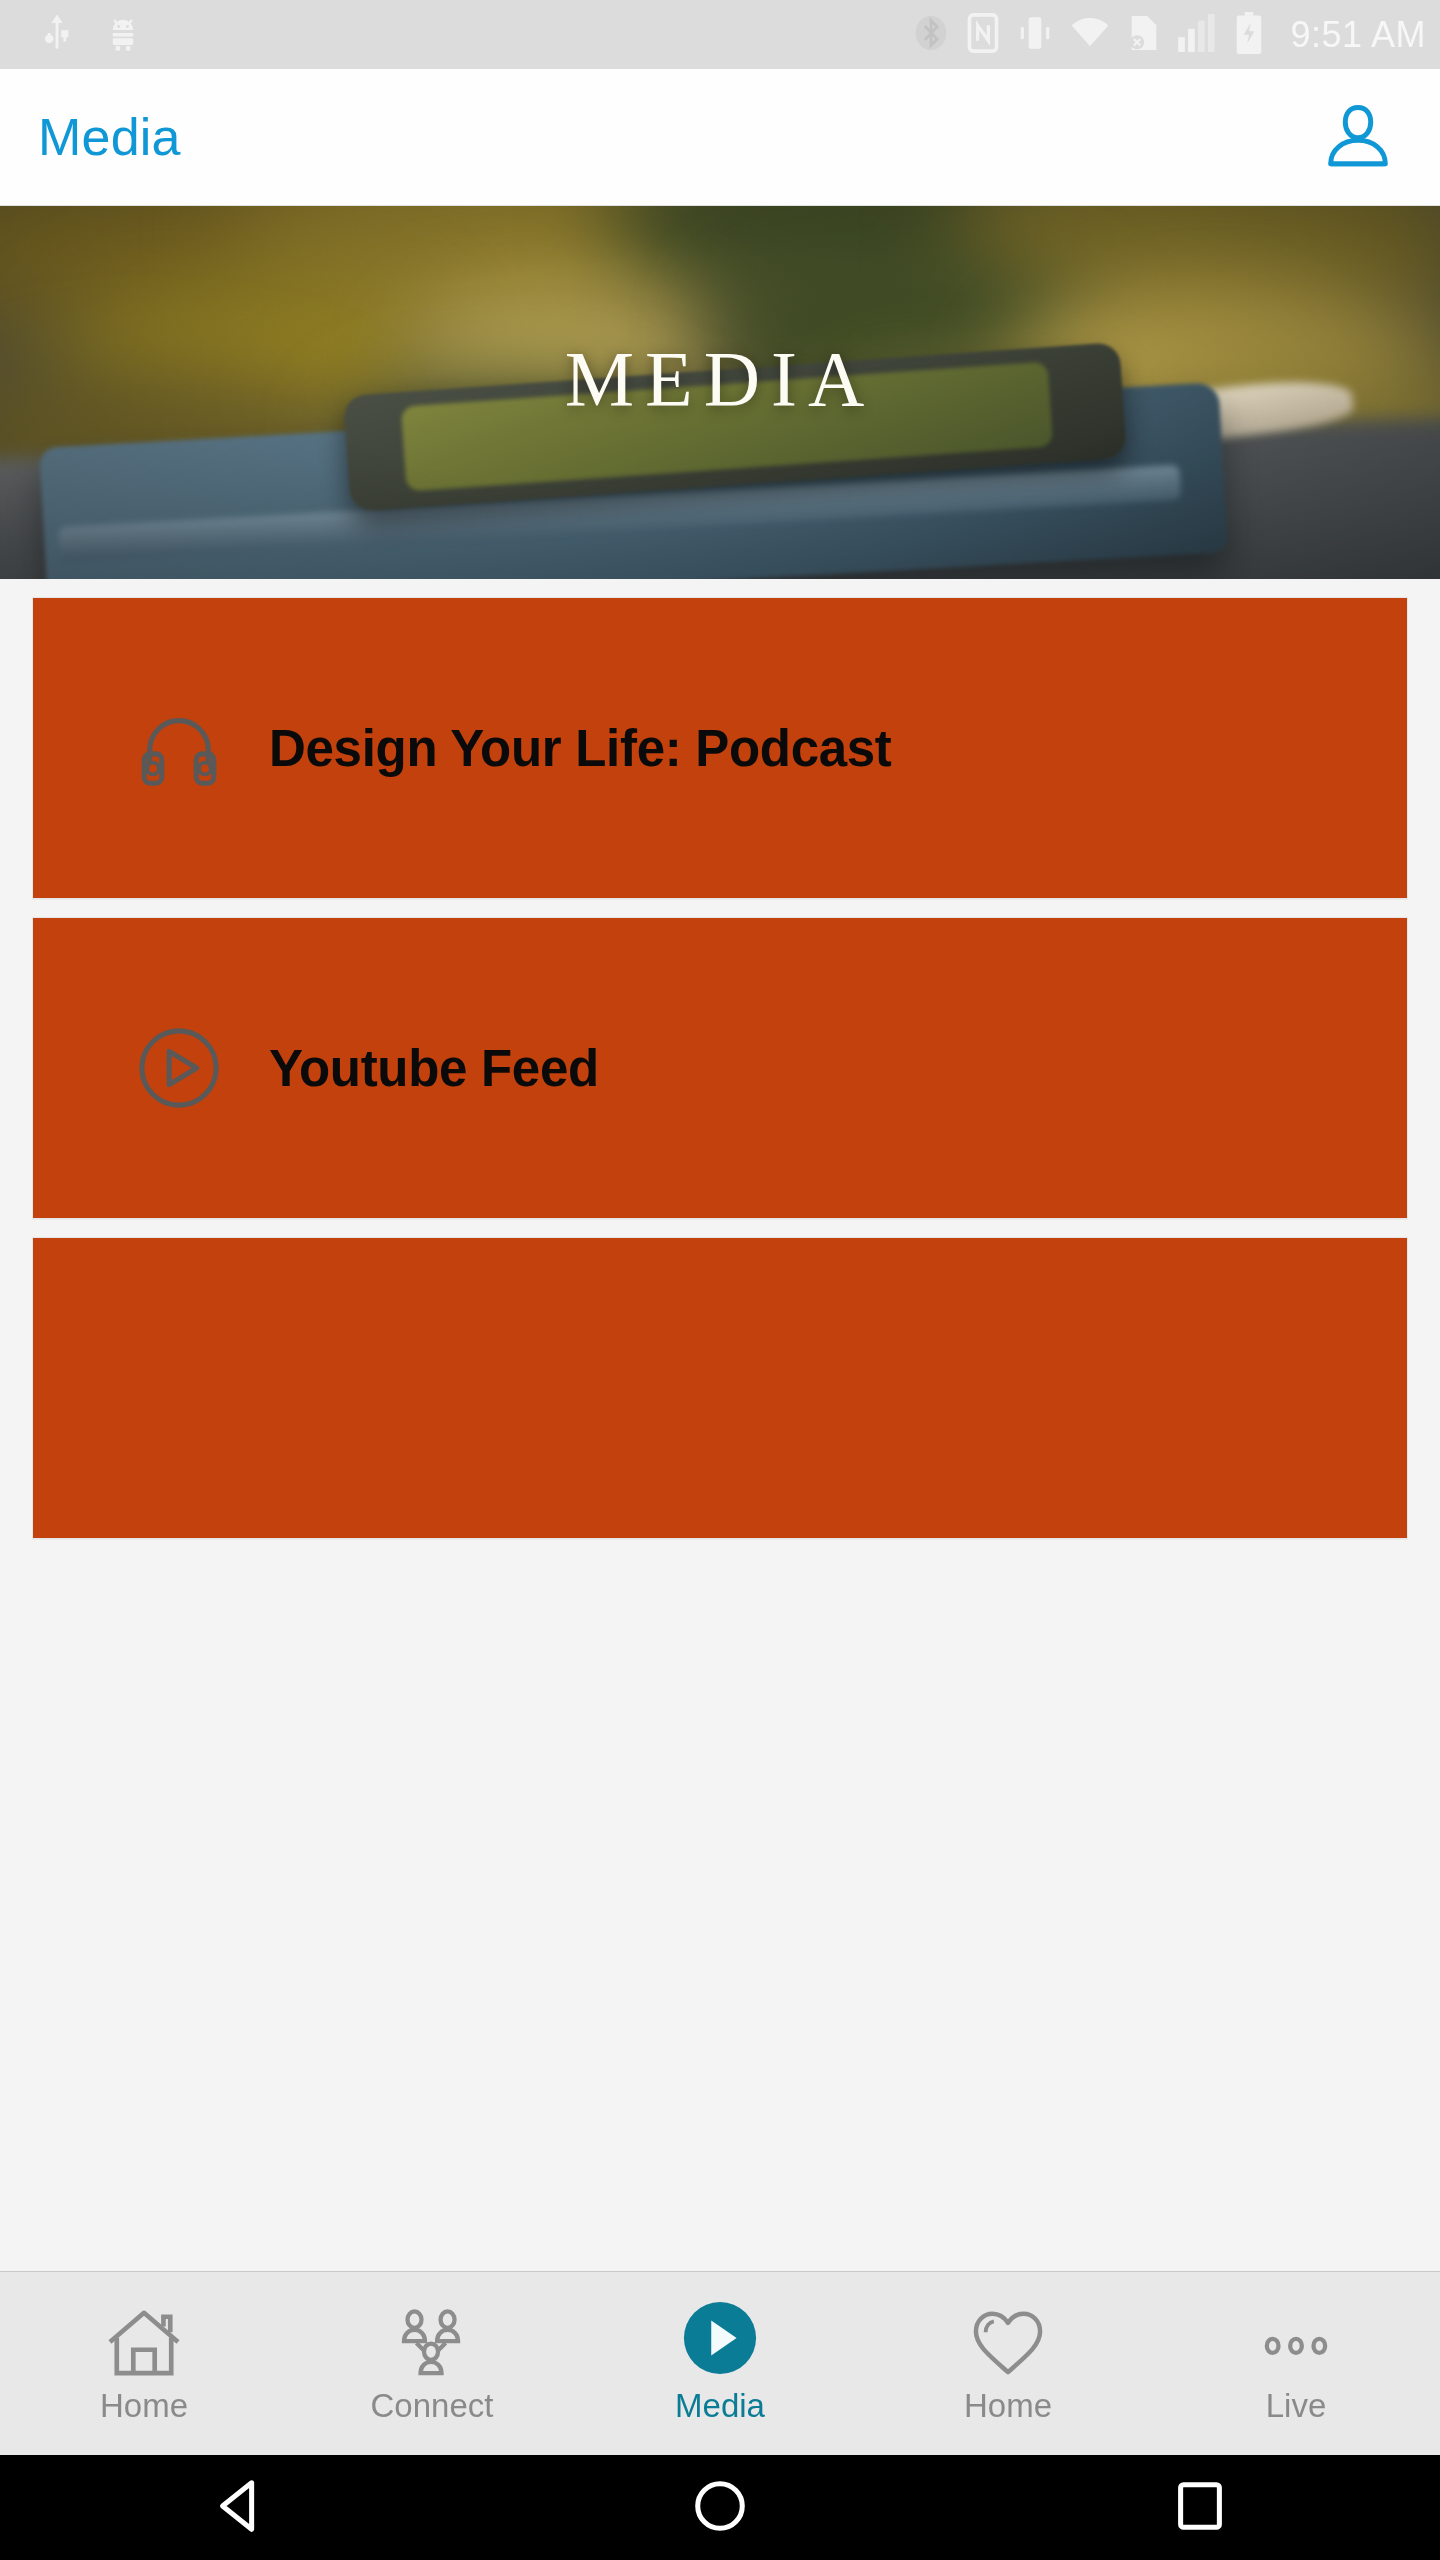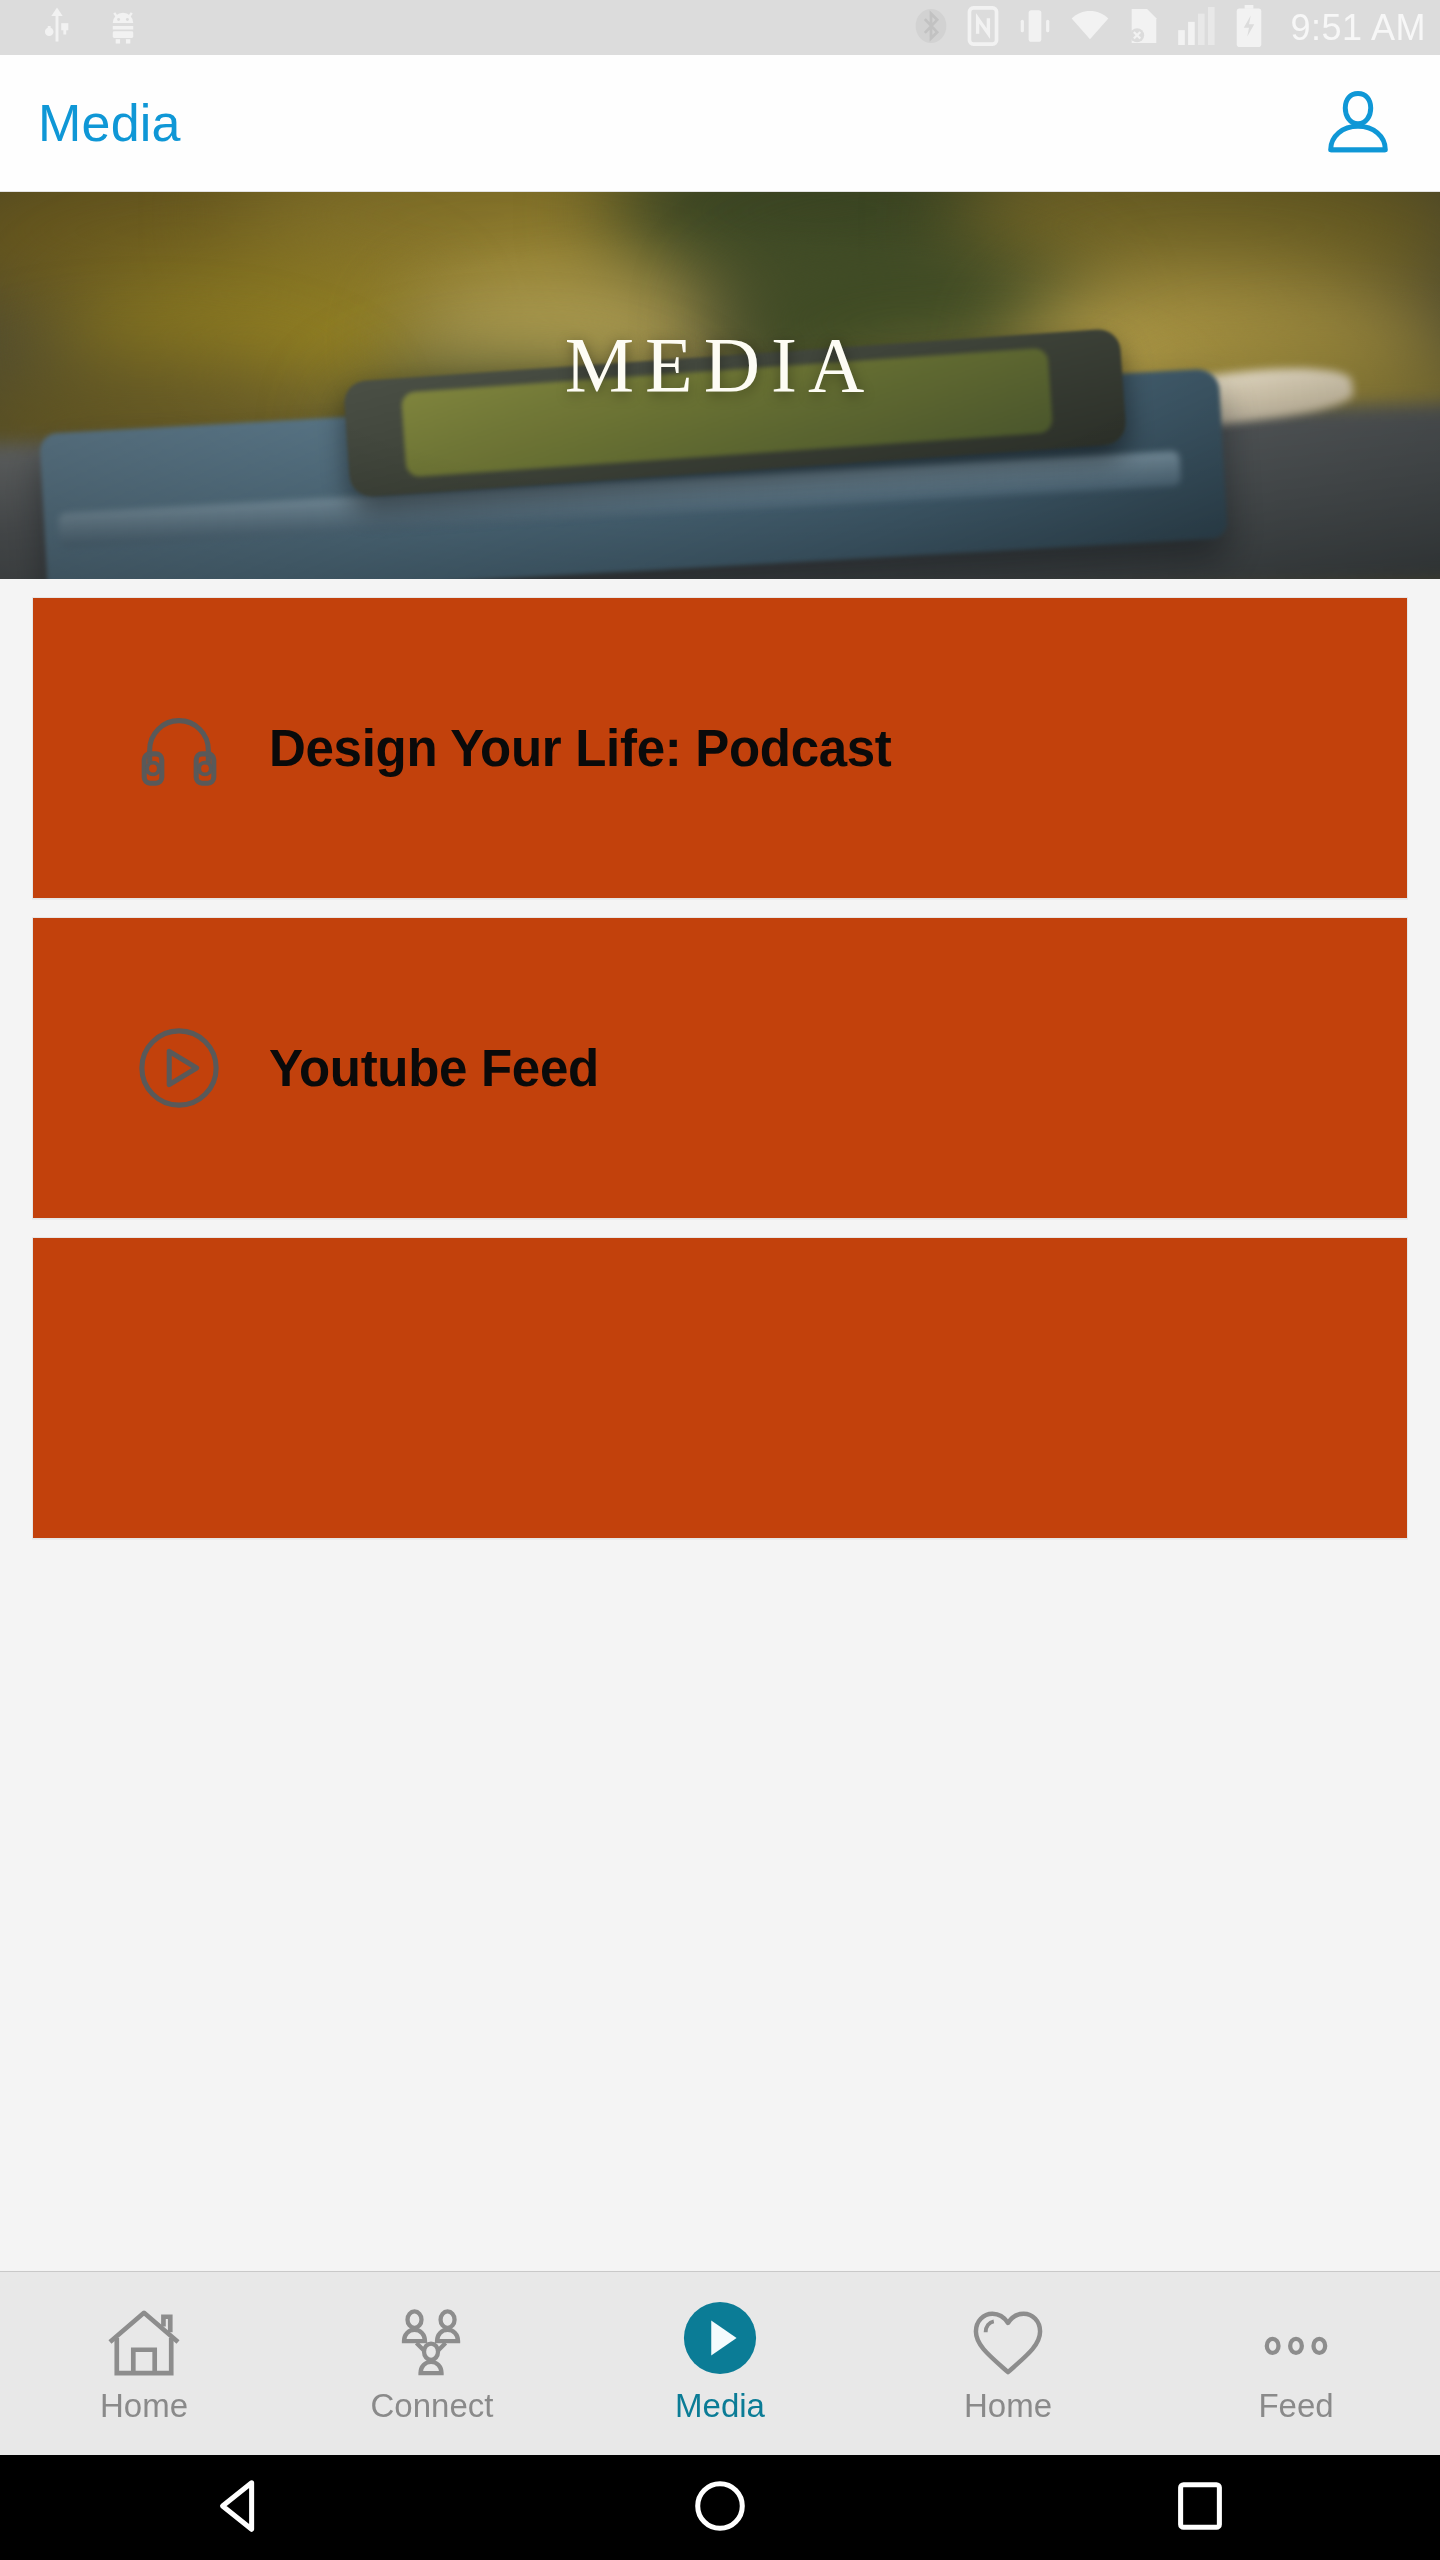--- a/index.html
+++ b/index.html
@@ -6,21 +6,21 @@
   html,body { width:1440px; height:2560px; }
   body {
     font-family:"Liberation Sans", sans-serif;
     background:#f4f4f4;
     overflow:hidden;
     position:relative;
   }
 
   
   .statusbar{
-    height:55px; width:100%;
+    height:69px; width:100%;
     background:#dcdcdc;
     display:flex; align-items:center;
     padding:0 14px 0 40px;
     position:relative;
     text-align:center;
   }
   .sb-left{ display:flex; align-items:center; gap:30px; }
   .sb-right{ display:flex; align-items:center; gap:17px; margin-left:auto; }
   .sb-ico{ display:block; }
   .sb-time{
@@ -394,21 +394,21 @@
   <div class="tab">
     <div class="tab-ico">
       <svg width="78" height="70" viewBox="0 0 40 36">
         <g fill="none" stroke="#8d8d8d" stroke-width="2.2">
           <ellipse cx="8" cy="20" rx="3" ry="3.6"></ellipse>
           <ellipse cx="20" cy="20" rx="3" ry="3.6"></ellipse>
           <ellipse cx="32" cy="20" rx="3" ry="3.6"></ellipse>
         </g>
       </svg>
     </div>
-    <div class="tab-label">Feed</div>
+    <div class="tab-label">Live</div>
   </div>
 
 </div>
 
 <div class="sysnav">
   <div class="sysnav-btn">
     <span>
       <svg width="62" height="62" viewBox="0 0 32 32">
         <path d="M22 4L7 16l15 12z" fill="none" stroke="#ffffff" stroke-width="2.6" stroke-linejoin="round"></path>
       </svg>

